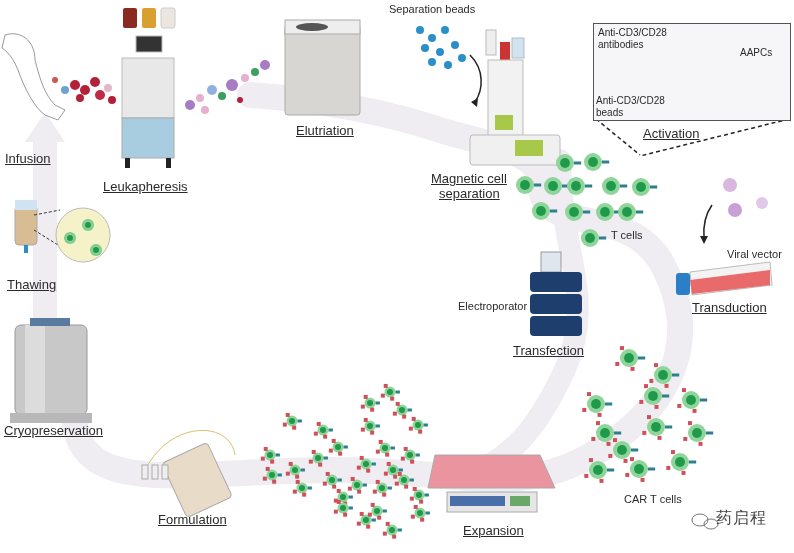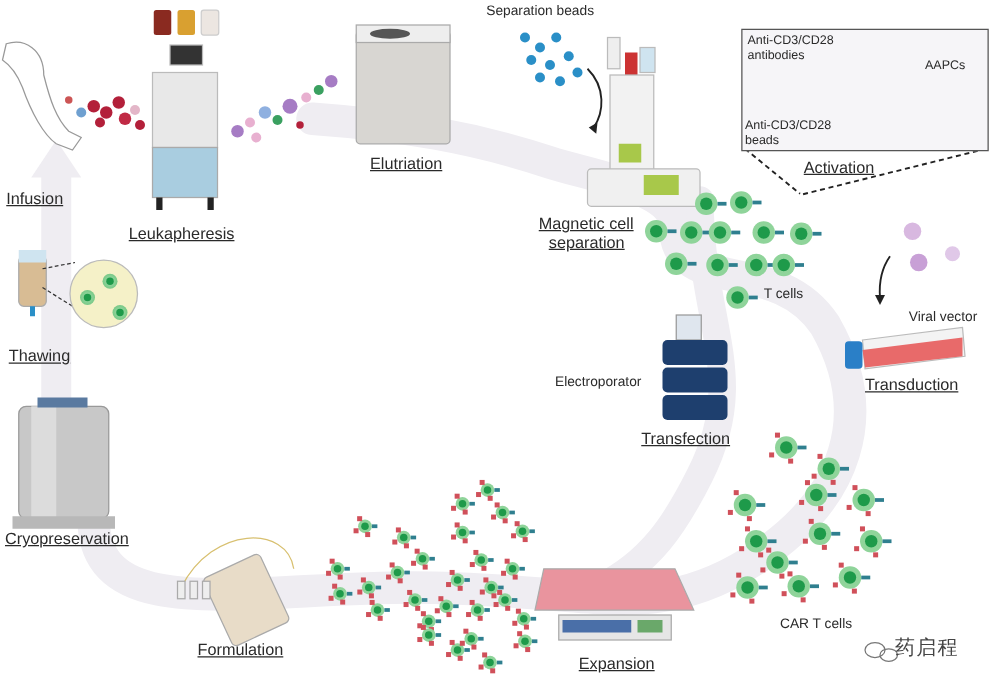--- a/index.html
+++ b/index.html
@@ -575,21 +575,21 @@
   <div class="box"></div>
   <span class="lbl tiny" style="left:598px;top:27px">Anti-CD3/CD28</span>
   <span class="lbl tiny" style="left:598px;top:39px">antibodies</span>
   <span class="lbl tiny" style="left:596px;top:95px">Anti-CD3/CD28</span>
   <span class="lbl tiny" style="left:596px;top:107px">beads</span>
   <span class="lbl tiny" style="left:740px;top:47px">AAPCs</span>
   <span class="lbl step" style="left:643px;top:127px">Activation</span>
 
   <span class="lbl small" style="left:727px;top:248px">Viral vector</span>
   <span class="lbl step" style="left:692px;top:301px">Transduction</span>
-  <span class="lbl small" style="left:444px;top:300px">Electroporator</span>
+  <span class="lbl small" style="left:458px;top:300px">Electroporator</span>
   <span class="lbl step" style="left:513px;top:344px">Transfection</span>
   <span class="lbl small" style="left:624px;top:493px">CAR T cells</span>
   <span class="lbl step" style="left:463px;top:524px">Expansion</span>
   <span class="lbl step" style="left:158px;top:513px">Formulation</span>
   <span class="lbl step" style="left:4px;top:424px">Cryopreservation</span>
   <span class="lbl step" style="left:7px;top:278px">Thawing</span>
   <span class="lbl step" style="left:5px;top:152px">Infusion</span>
   <span class="wm" style="left:716px;top:508px">药启程</span>
 </div>
 

